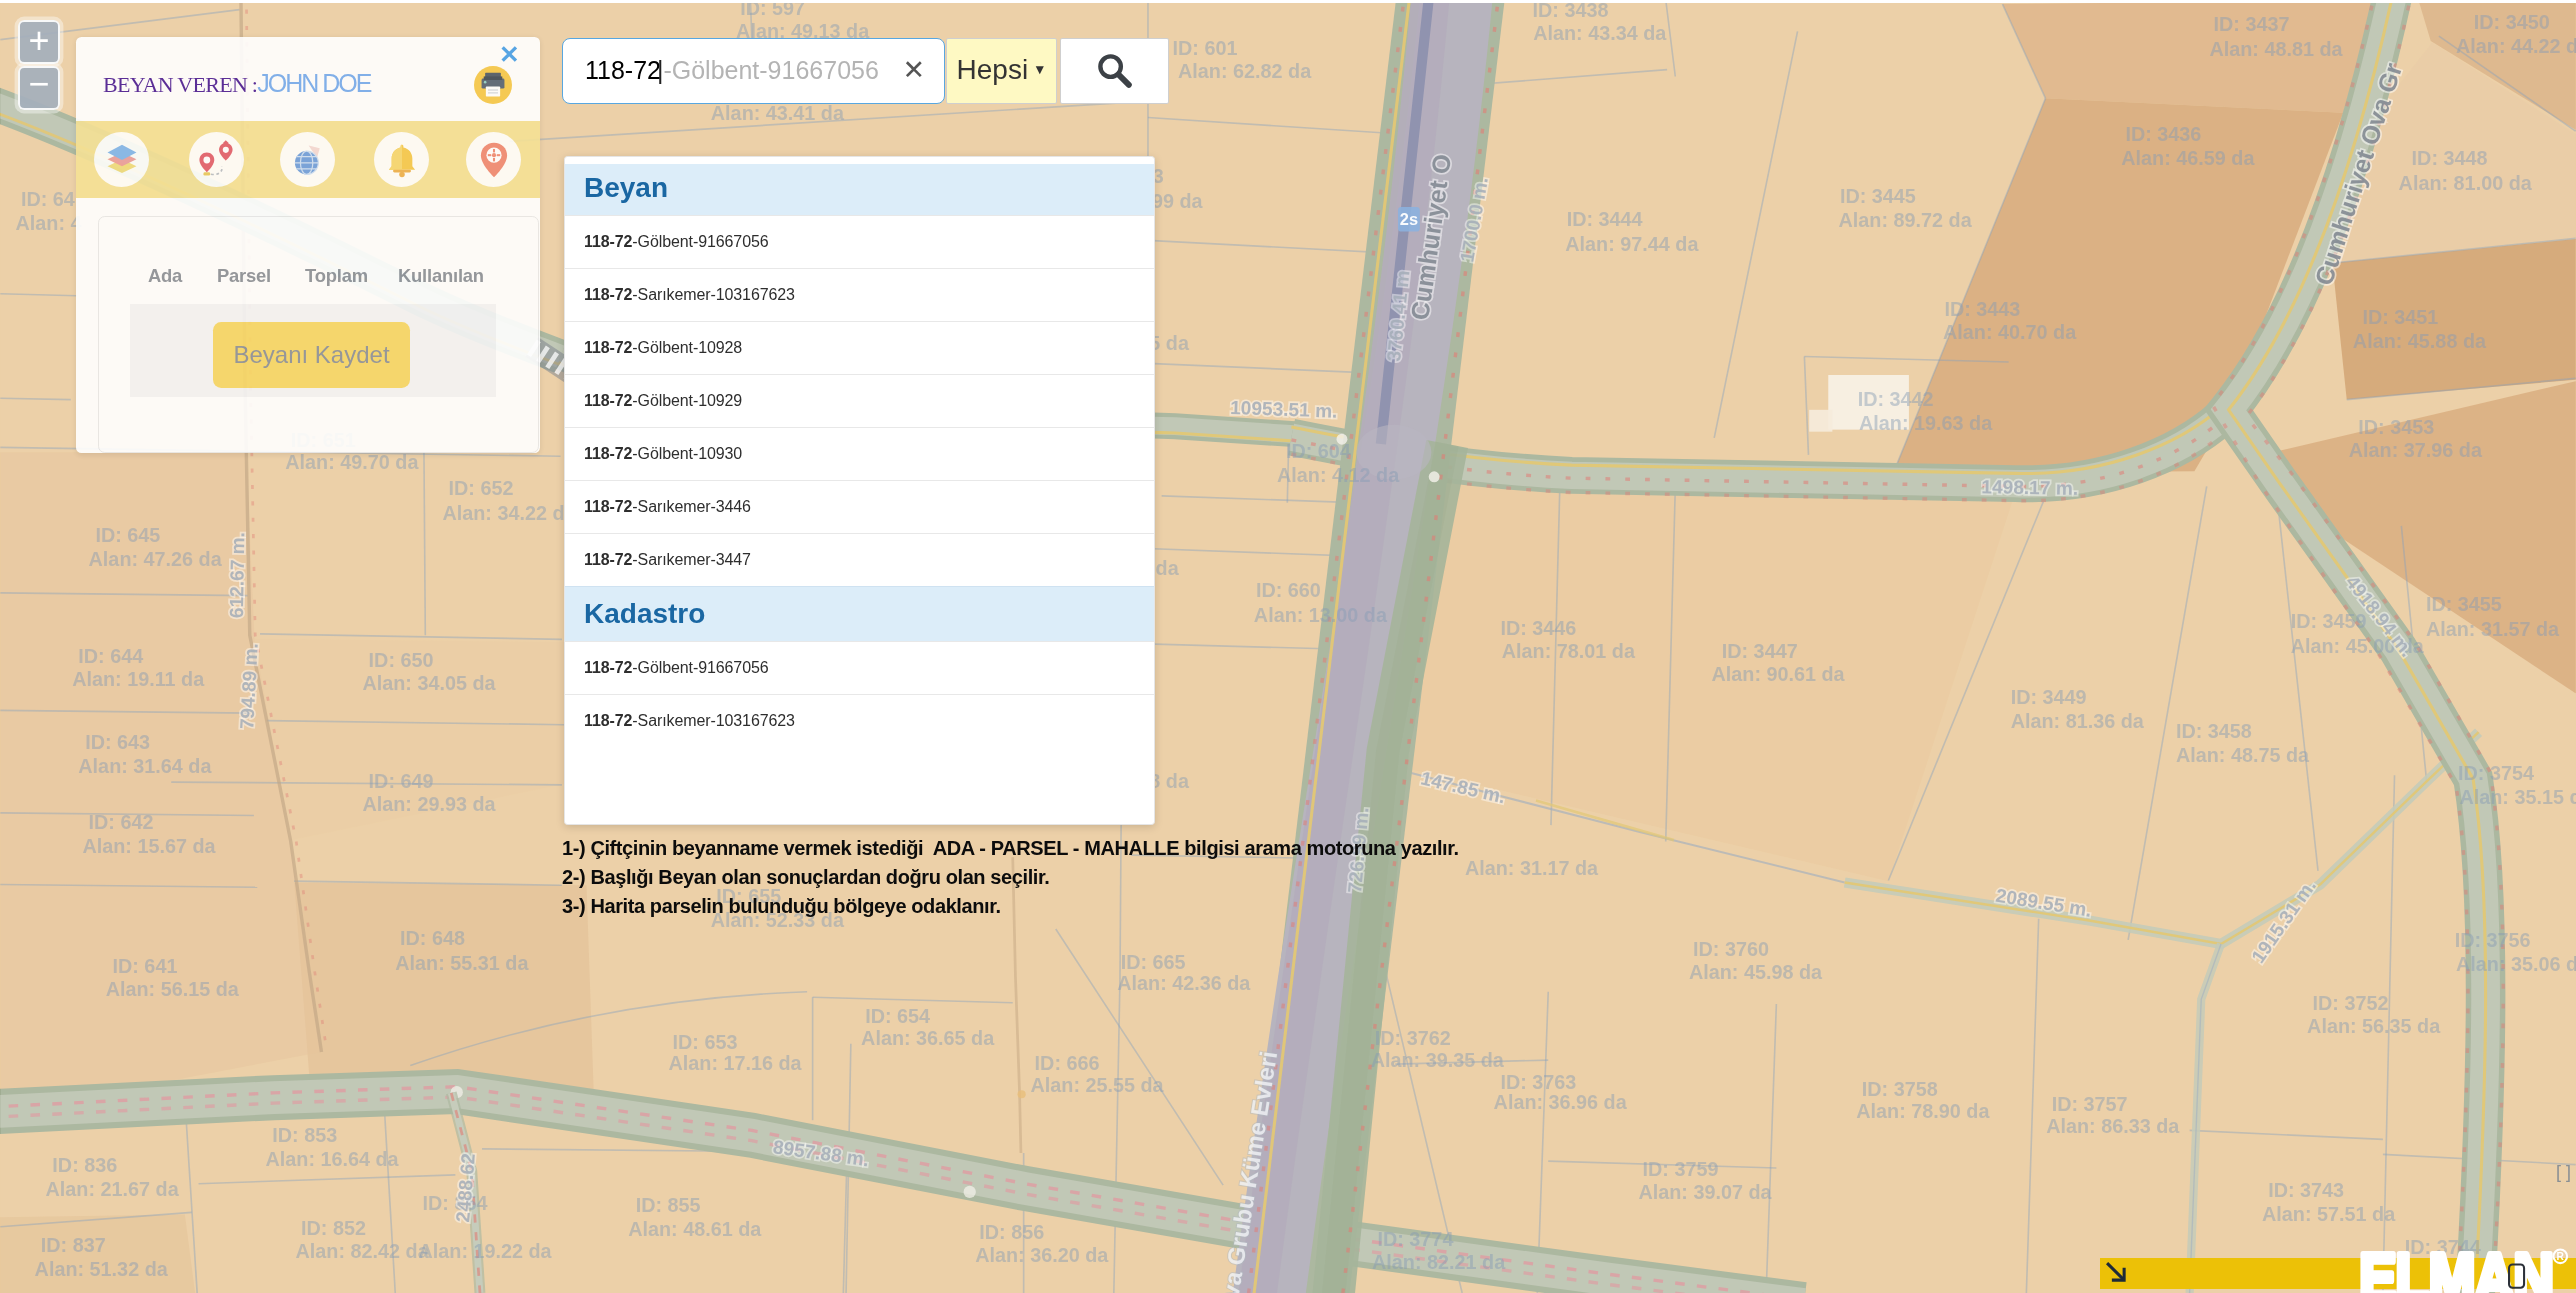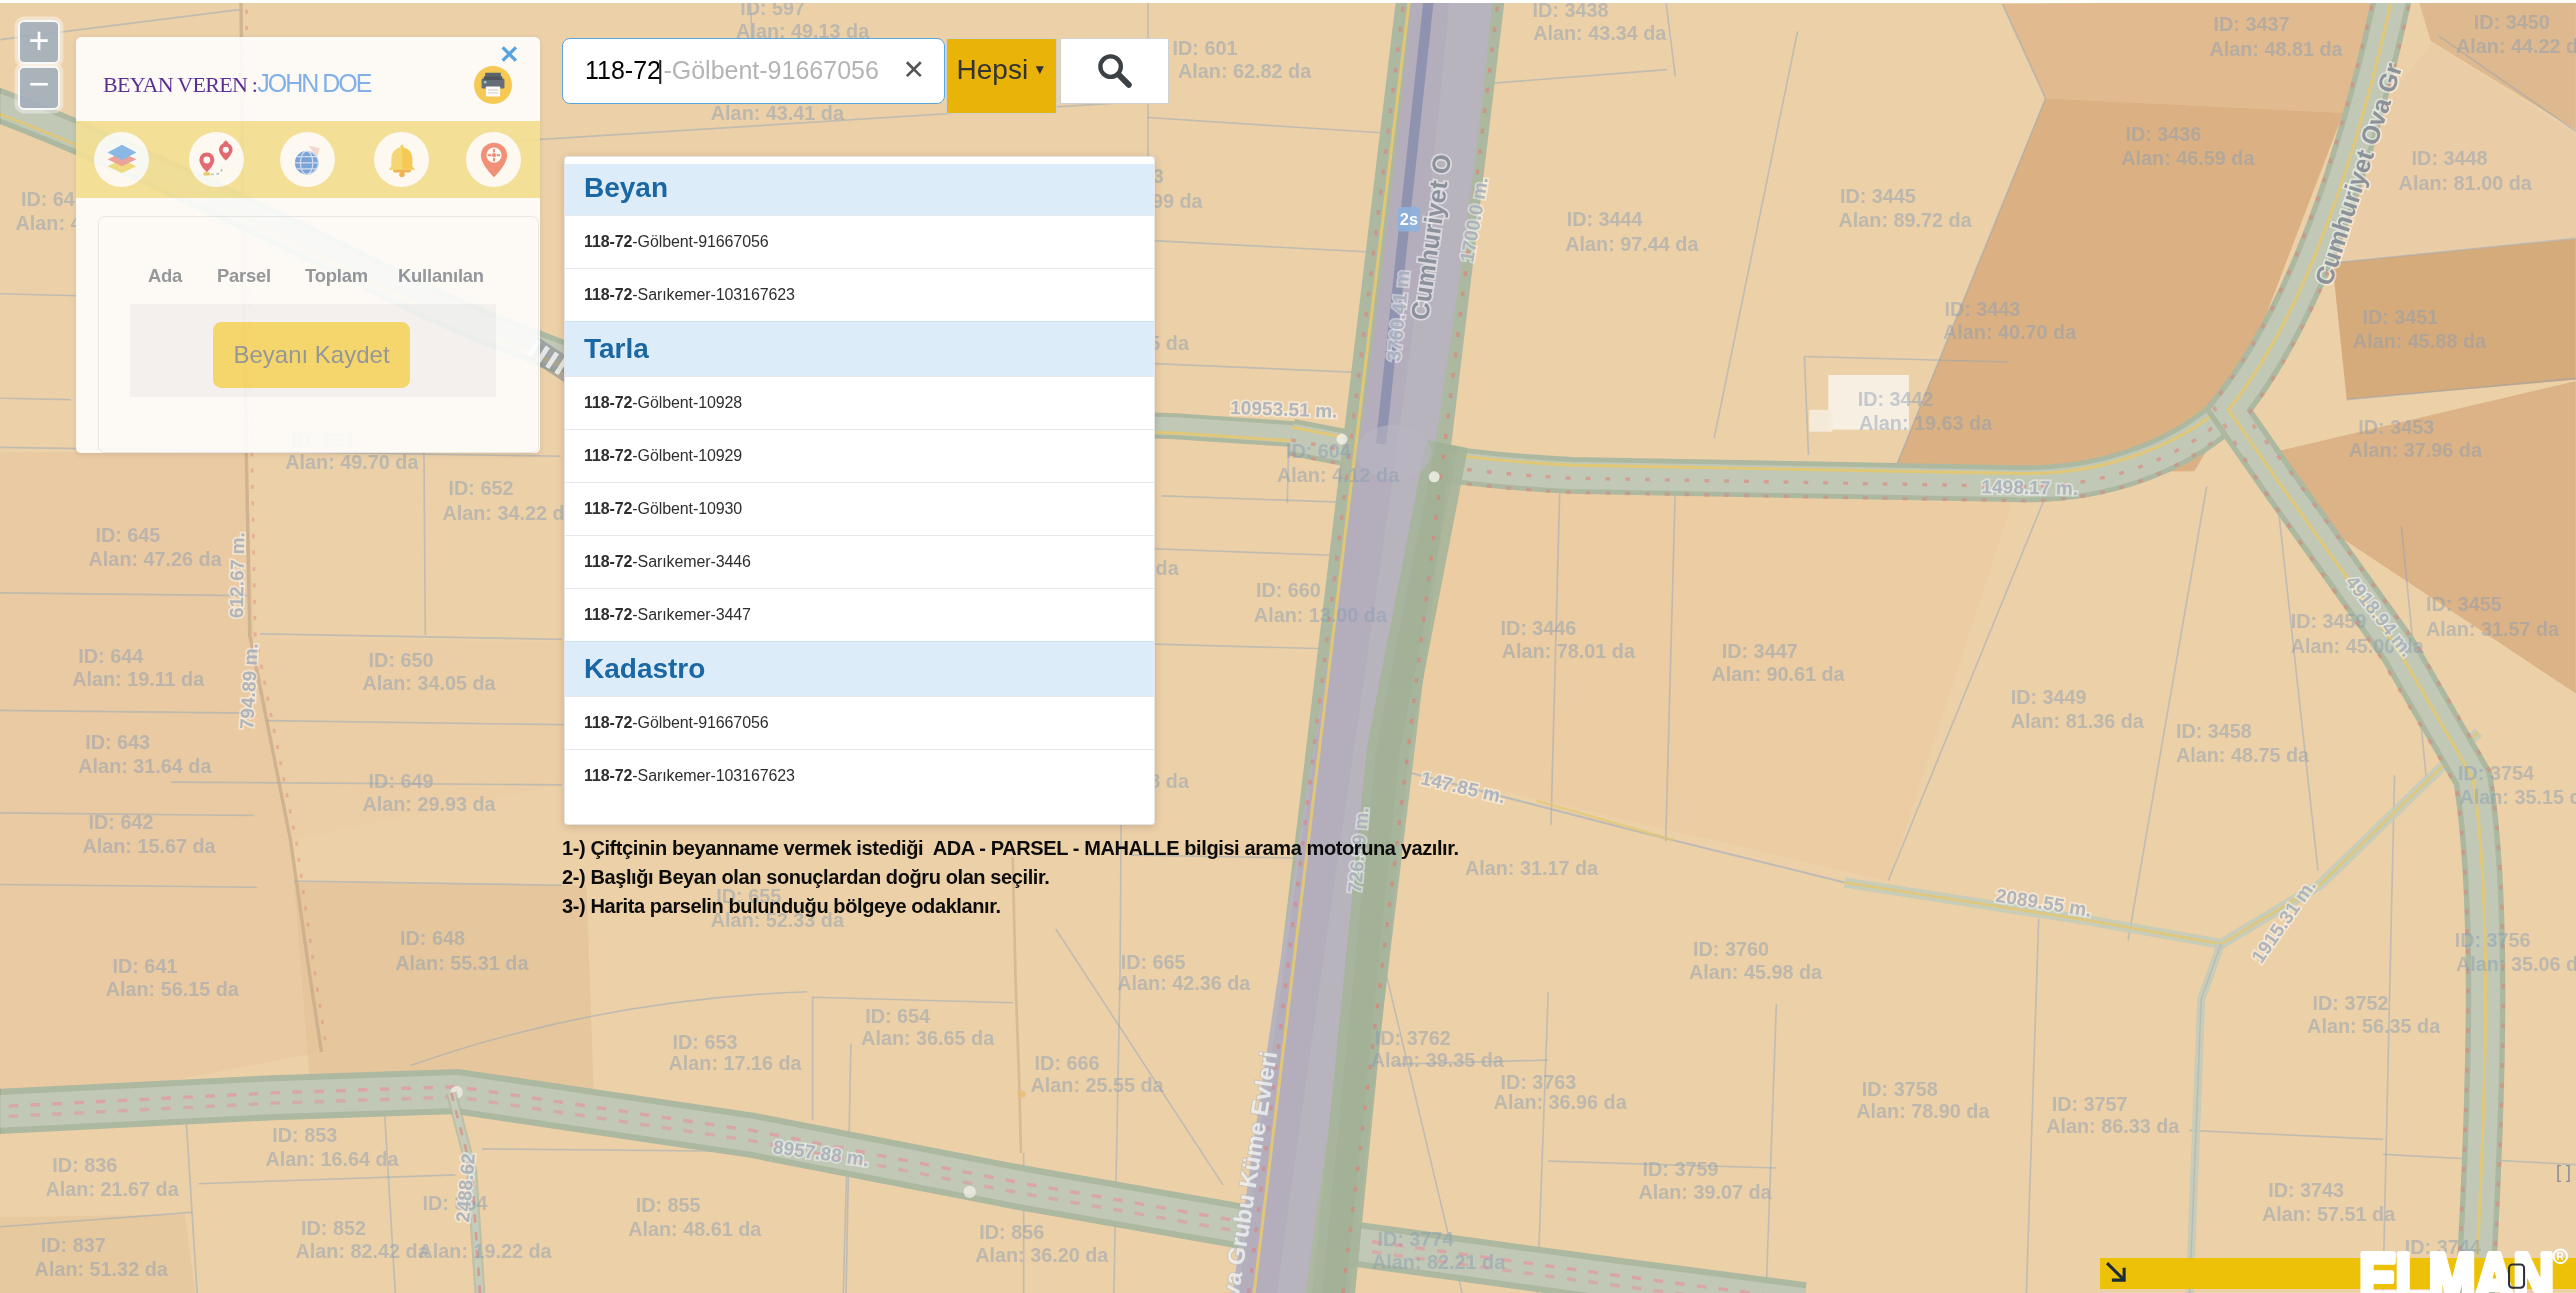--- a/index.html
+++ b/index.html
@@ -26,21 +26,21 @@
 .tab { position:absolute; top:48px; font-size:18.4px; font-weight:bold; color:#8c9199; letter-spacing:-0.2px; }
 #greybox { position:absolute; left:31px; top:87px; width:366px; height:93px; background:rgba(243,243,244,.9); }
 #ybtn { position:absolute; left:83px; top:18px; width:197px; height:66px; background:#f7d766; border-radius:8.2px;
  font-size:24px; color:#8d9198; text-align:center; line-height:66px; }
 
 #sinput { position:absolute; left:562px; top:38px; width:383px; height:66px; background:#fff;
  border:1.4px solid #58a7e0; border-radius:8px; font-size:25px; line-height:63px; padding-left:22px; white-space:nowrap; overflow:hidden; }
 #sinput .ph { color:#b4b4b4; }
 #sinput .cur { color:#222; font-weight:normal; margin-left:-4.1px; }
 #sinput .clr { position:absolute; right:19px; top:0; color:#555; font-size:27px; background:#fff; padding-left:4.1px; }
-#hepsi { position:absolute; left:946px; top:38px; width:111px; height:76px; background:#eab308;
+#hepsi { position:absolute; left:946px; top:38px; width:111px; height:66px; background:#fef9c3;
  border:1.4px solid #cfcfcf; border-radius:2px; font-size:28px; color:#333; text-align:center; line-height:61px; }
 #hepsi .car { font-size:13.7px; vertical-align:4.8px; color:#333; margin-left:4.8px; }
 #sbtn { position:absolute; left:1060px; top:38px; width:109px; height:66px; background:#fff;
  border:1.4px solid #cfcfcf; border-radius:2px; display:flex; align-items:center; justify-content:center; }
 
 #dd { position:absolute; left:564px; top:156px; width:591px; height:669px; background:#fff;
  border:0.7px solid #e5e5e5; border-radius:3.4px; box-shadow:0 2px 8.2px rgba(0,0,0,.15); padding-top:7px; overflow:hidden; }
 #dd .hd { height:55px; background:#dcedf9; color:#1a67a3; font-size:28px; font-weight:bold;
  line-height:53px; padding-left:19px; border-top:0.7px solid #cfe2f1; }
 #dd .it { height:53px; border-top:1.4px solid #e8e8e8; font-size:16px; color:#2e2e2e; line-height:51px; padding-left:19px; letter-spacing:-0.1px; }
@@ -416,21 +416,20 @@
       <svg width="38" height="38" viewBox="0 0 52 52">
         <circle cx="20" cy="20" r="14" fill="none" stroke="#3c4146" stroke-width="6"></circle>
         <line x1="31" y1="31" x2="45" y2="45" stroke="#3c4146" stroke-width="8" stroke-linecap="round"></line>
       </svg>
     </div>
 
 <div id="dd">
 <div class="hd" style="border-top:none;height:51px;line-height:48px">Beyan</div>
 <div class="it"><b>118-72</b>-Gölbent-91667056</div>
 <div class="it"><b>118-72</b>-Sarıkemer-103167623</div>
-<div class="hd">Tarla</div>
 <div class="it"><b>118-72</b>-Gölbent-10928</div>
 <div class="it"><b>118-72</b>-Gölbent-10929</div>
 <div class="it"><b>118-72</b>-Gölbent-10930</div>
 <div class="it"><b>118-72</b>-Sarıkemer-3446</div>
 <div class="it"><b>118-72</b>-Sarıkemer-3447</div>
 <div class="hd">Kadastro</div>
 <div class="it"><b>118-72</b>-Gölbent-91667056</div>
 <div class="it"><b>118-72</b>-Sarıkemer-103167623</div>
 </div>
 

